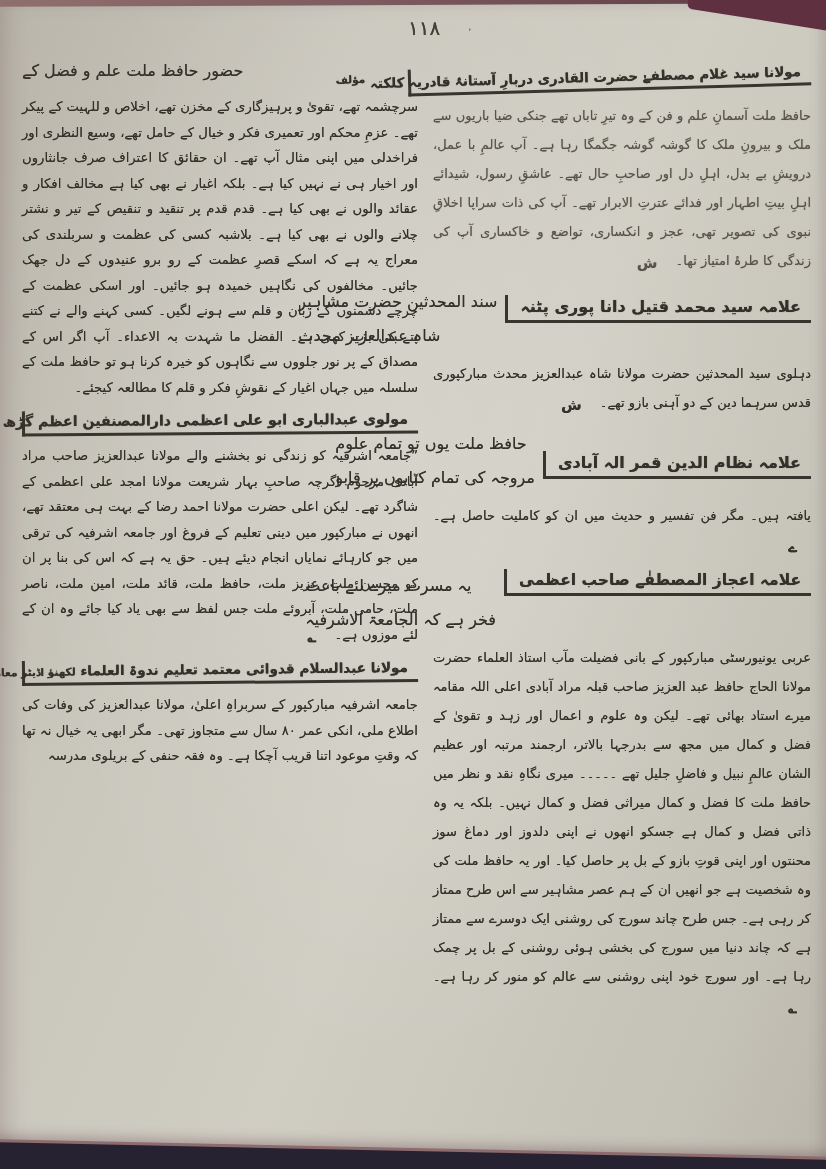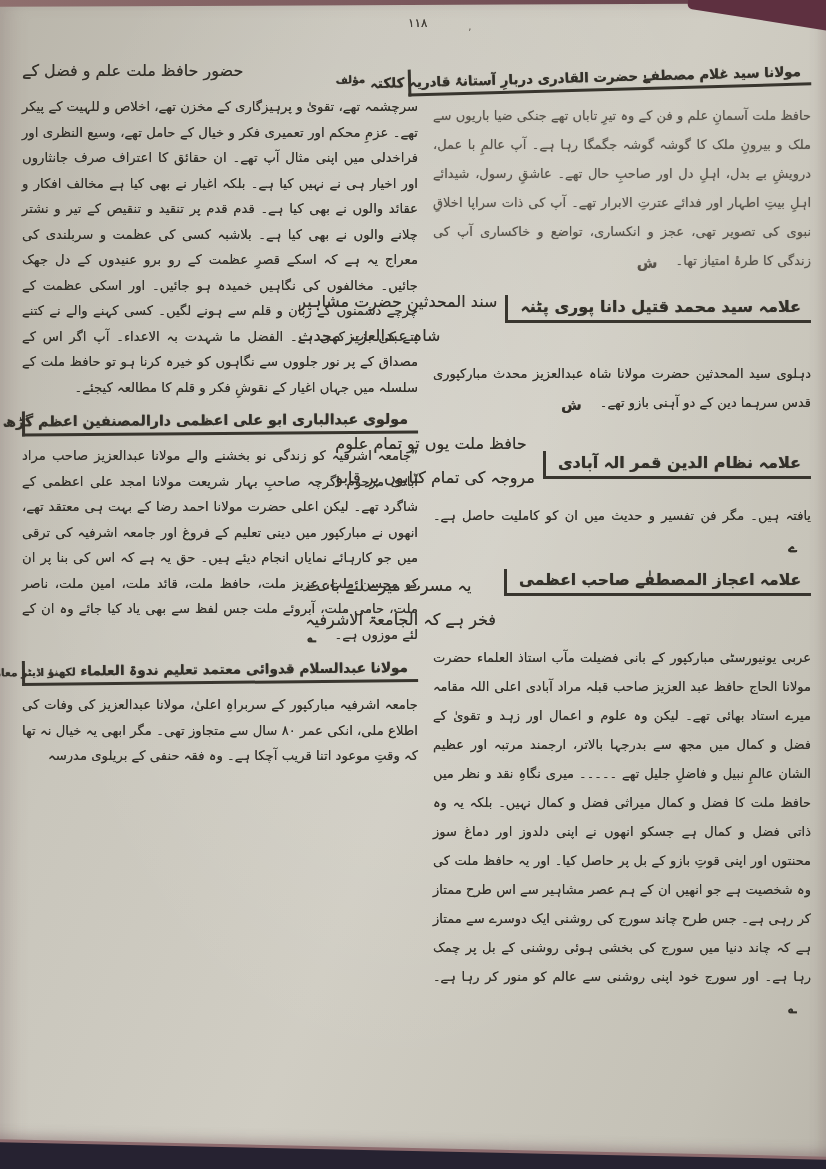--- a/index.html
+++ b/index.html
@@ -15,21 +15,21 @@
   
   .edge-top{position:absolute;top:-3px;left:0;right:0;height:8px;
     background:linear-gradient(to right,#8f6f6e 0%,#7c5a5e 45%,#5c3743 100%);
     transform:rotate(-.25deg);z-index:5;}
   .edge-tr{position:absolute;top:-30px;right:-34px;width:170px;height:52px;
     background:#5e3040;transform:rotate(9deg);border-radius:5px;z-index:6;}
   .edge-bottom{position:absolute;left:-10px;right:-10px;bottom:-16px;height:34px;
     background:#262231;transform:rotate(1.2deg);
     box-shadow:0 -3px 0 #8d6b6e, 0 -7px 12px rgba(96,64,72,.35);z-index:5;}
 
-  .pagenum{position:absolute;top:16px;left:408px;font-size:12px;letter-spacing:2px;
+  .pagenum{position:absolute;top:16px;left:408px;font-size:20px;letter-spacing:2px;
     color:#45413a;text-shadow:0 0 .5px #45413a;}
   .pagenum-mark{position:absolute;top:26px;left:468px;font-size:11px;color:#6a655c;}
 
   .col{position:absolute;direction:rtl;text-align:justify;}
   .col-left{left:22px;top:54px;width:396px;}
   .col-right{left:433px;top:50px;width:378px;}
 
   .para{font-size:13.2px;line-height:25.5px;text-shadow:0 0 .5px rgba(52,49,42,.75);}
   .col-right .para{font-size:13px;line-height:29px;}
   .para-faded{color:#59544b;text-shadow:0 0 .7px rgba(89,84,75,.6);line-height:32px;font-size:13.3px;}

